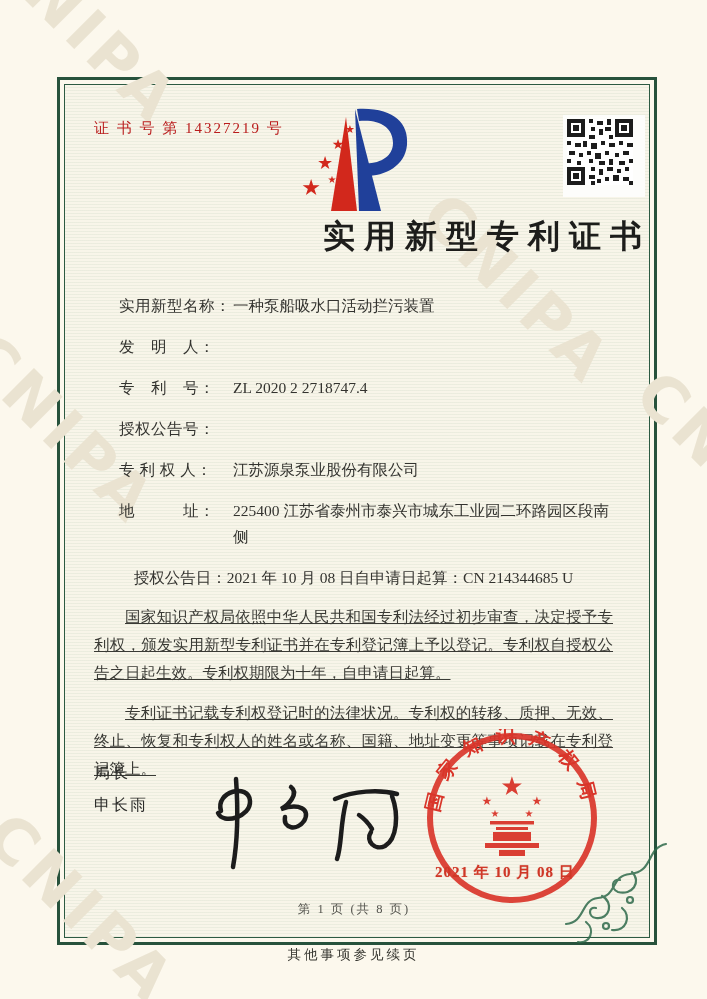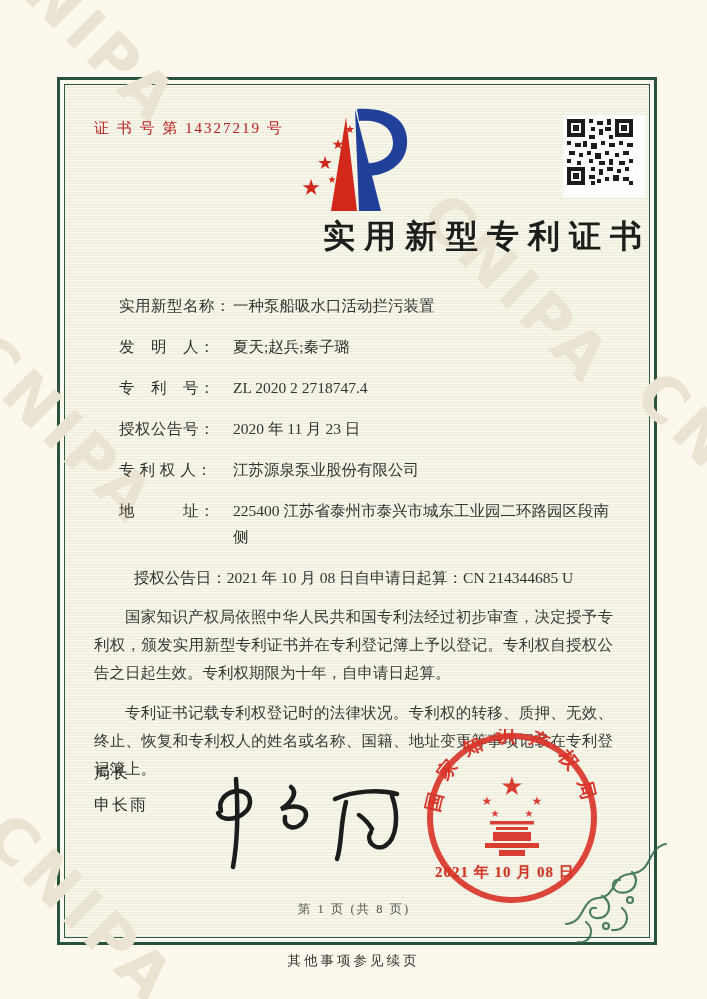--- a/index.html
+++ b/index.html
@@ -67,20 +67,21 @@
   .frow{display:flex;line-height:26px;margin-bottom:15px;}
   .frow .lab{flex:0 0 114px;letter-spacing:0.5px;white-space:pre;margin-left:25px;}
   .frow .val{flex:1;}
   .grant-row{display:flex;justify-content:center;line-height:26px;margin-bottom:4px;}
   .para{
     margin:12px 0 0 0;
     line-height:28px;
     text-align:justify;
     text-indent:2em;
     color:#3a3a35;
+    text-decoration:underline;
   }
 
   
   .signoff{
     position:absolute;left:37px;top:680px;
     font-family:"Liberation Sans","DejaVu Sans",sans-serif;
     font-size:16px;color:#2c2c2a;line-height:32px;letter-spacing:2px;
   }
   .signature{position:absolute;left:130px;top:690px;width:230px;height:110px;}
 
@@ -93,21 +94,20 @@
   }
 
   .page-num{
     position:absolute;left:0;top:824px;width:100%;text-align:center;
     font-size:12.5px;color:#55554f;letter-spacing:2px;
   }
   .foot-note{
     position:absolute;left:0;top:946px;width:100%;text-align:center;
     font-size:13.5px;color:#35352f;letter-spacing:3px;
     z-index:3;
-    margin-top:6px;
   }
   .corner-orn{position:absolute;left:562px;top:838px;width:110px;height:120px;z-index:4;}
 </style>
 </head>
 <body>
 
 <div class="page">
 
   <span class="wm" style="left:-35px;top:-8px">CNIPA</span>
   <span class="wm" style="left:628px;top:-28px">CNIPA</span>
@@ -200,29 +200,27 @@
 
     <div class="title">实用新型专利证书</div>
 
     <div class="col">
       <div class="frow">
         <span class="lab">实用新型名称：</span>
         <span class="val">一种泵船吸水口活动拦污装置</span>
       </div>
       <div class="frow">
         <span class="lab">发　明　人：</span>
-        <span class="val">夏天;赵兵;秦子璐</span>
       </div>
       <div class="frow">
         <span class="lab">专　利　号：</span>
         <span class="val">ZL 2020 2 2718747.4</span>
       </div>
       <div class="frow">
         <span class="lab">授权公告号：</span>
-        <span class="val">2020 年 11 月 23 日</span>
       </div>
       <div class="frow">
         <span class="lab">专 利 权 人：</span>
         <span class="val">江苏源泉泵业股份有限公司</span>
       </div>
       <div class="frow">
         <span class="lab">地　　　址：</span>
         <span class="val">225400 江苏省泰州市泰兴市城东工业园二环路园区段南侧</span>
       </div>
 

